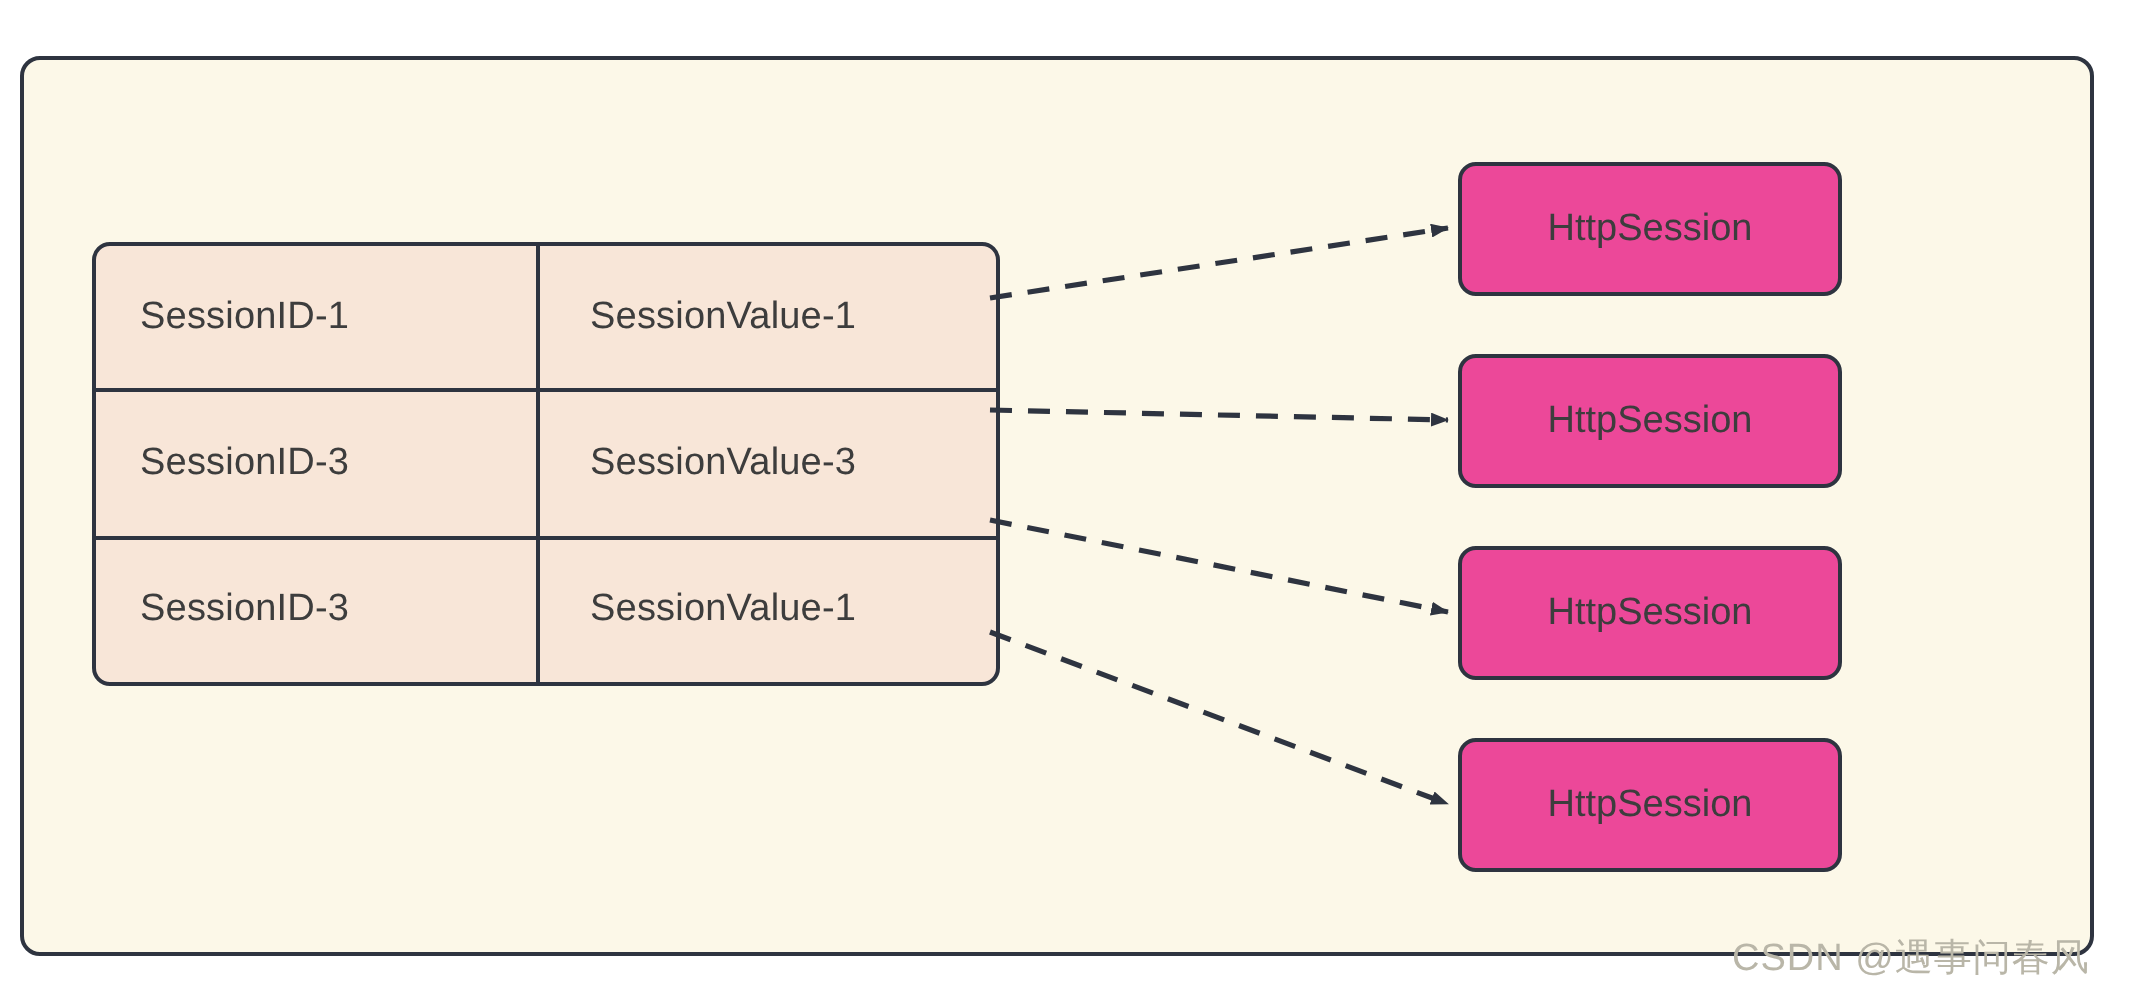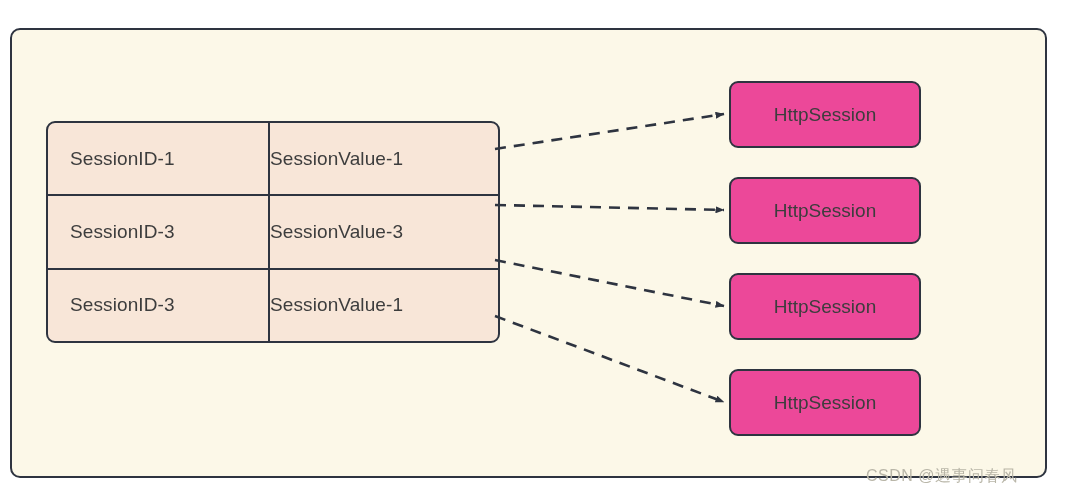--- a/index.html
+++ b/index.html
@@ -70,20 +70,21 @@
     white-space: nowrap;
   }
   .session-cell.key {
     width: 222px;
     flex: 0 0 222px;
     padding-left: 22px;
     border-right: 2px solid #2e3440;
   }
   .session-cell.value {
     flex: 1 1 auto;
+    padding-left: 25px;
   }
 
   
   .http-box {
     position: absolute;
     left: 729px;
     width: 192px;
     height: 67px;
     box-sizing: border-box;
     background: #ec4899;
@@ -109,21 +110,21 @@
     width: 1069px;
     height: 503px;
     pointer-events: none;
   }
 
   
   .watermark {
     position: absolute;
     left: 866px;
     top: 466px;
-    font-size: 16px;
+    font-size: 19px;
     color: #b9b6a8;
     white-space: nowrap;
     letter-spacing: 0.5px;
   }
 </style>
 </head>
 <body>
 
 <div id="canvas">
 

